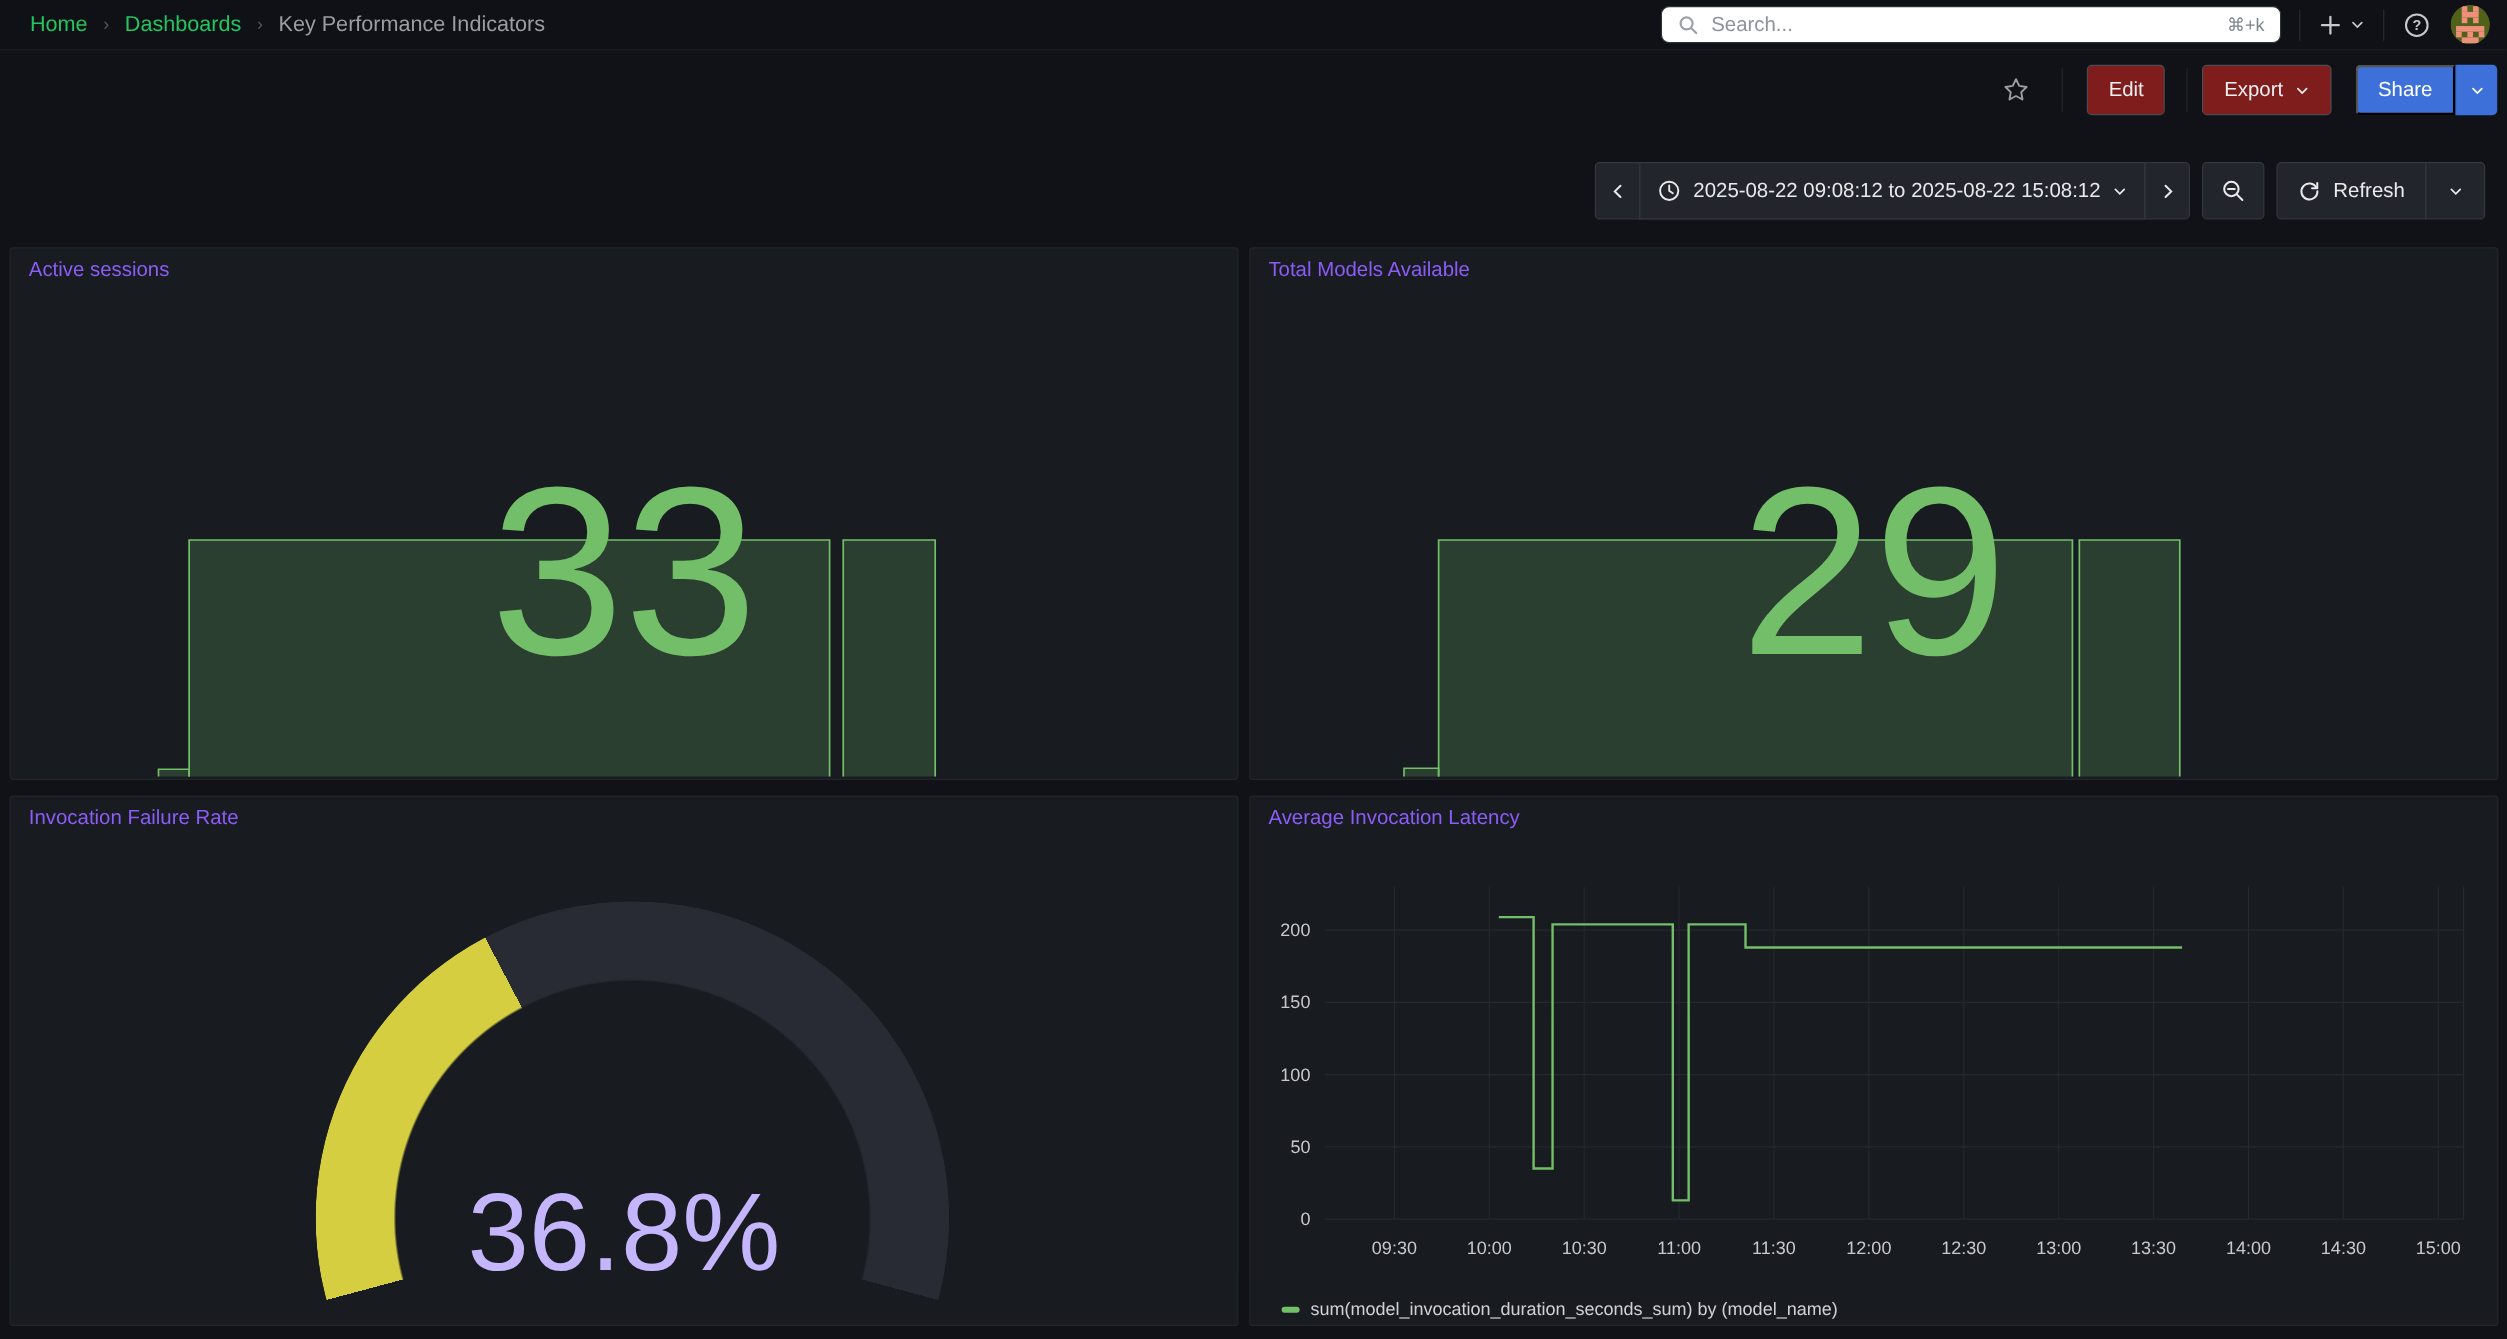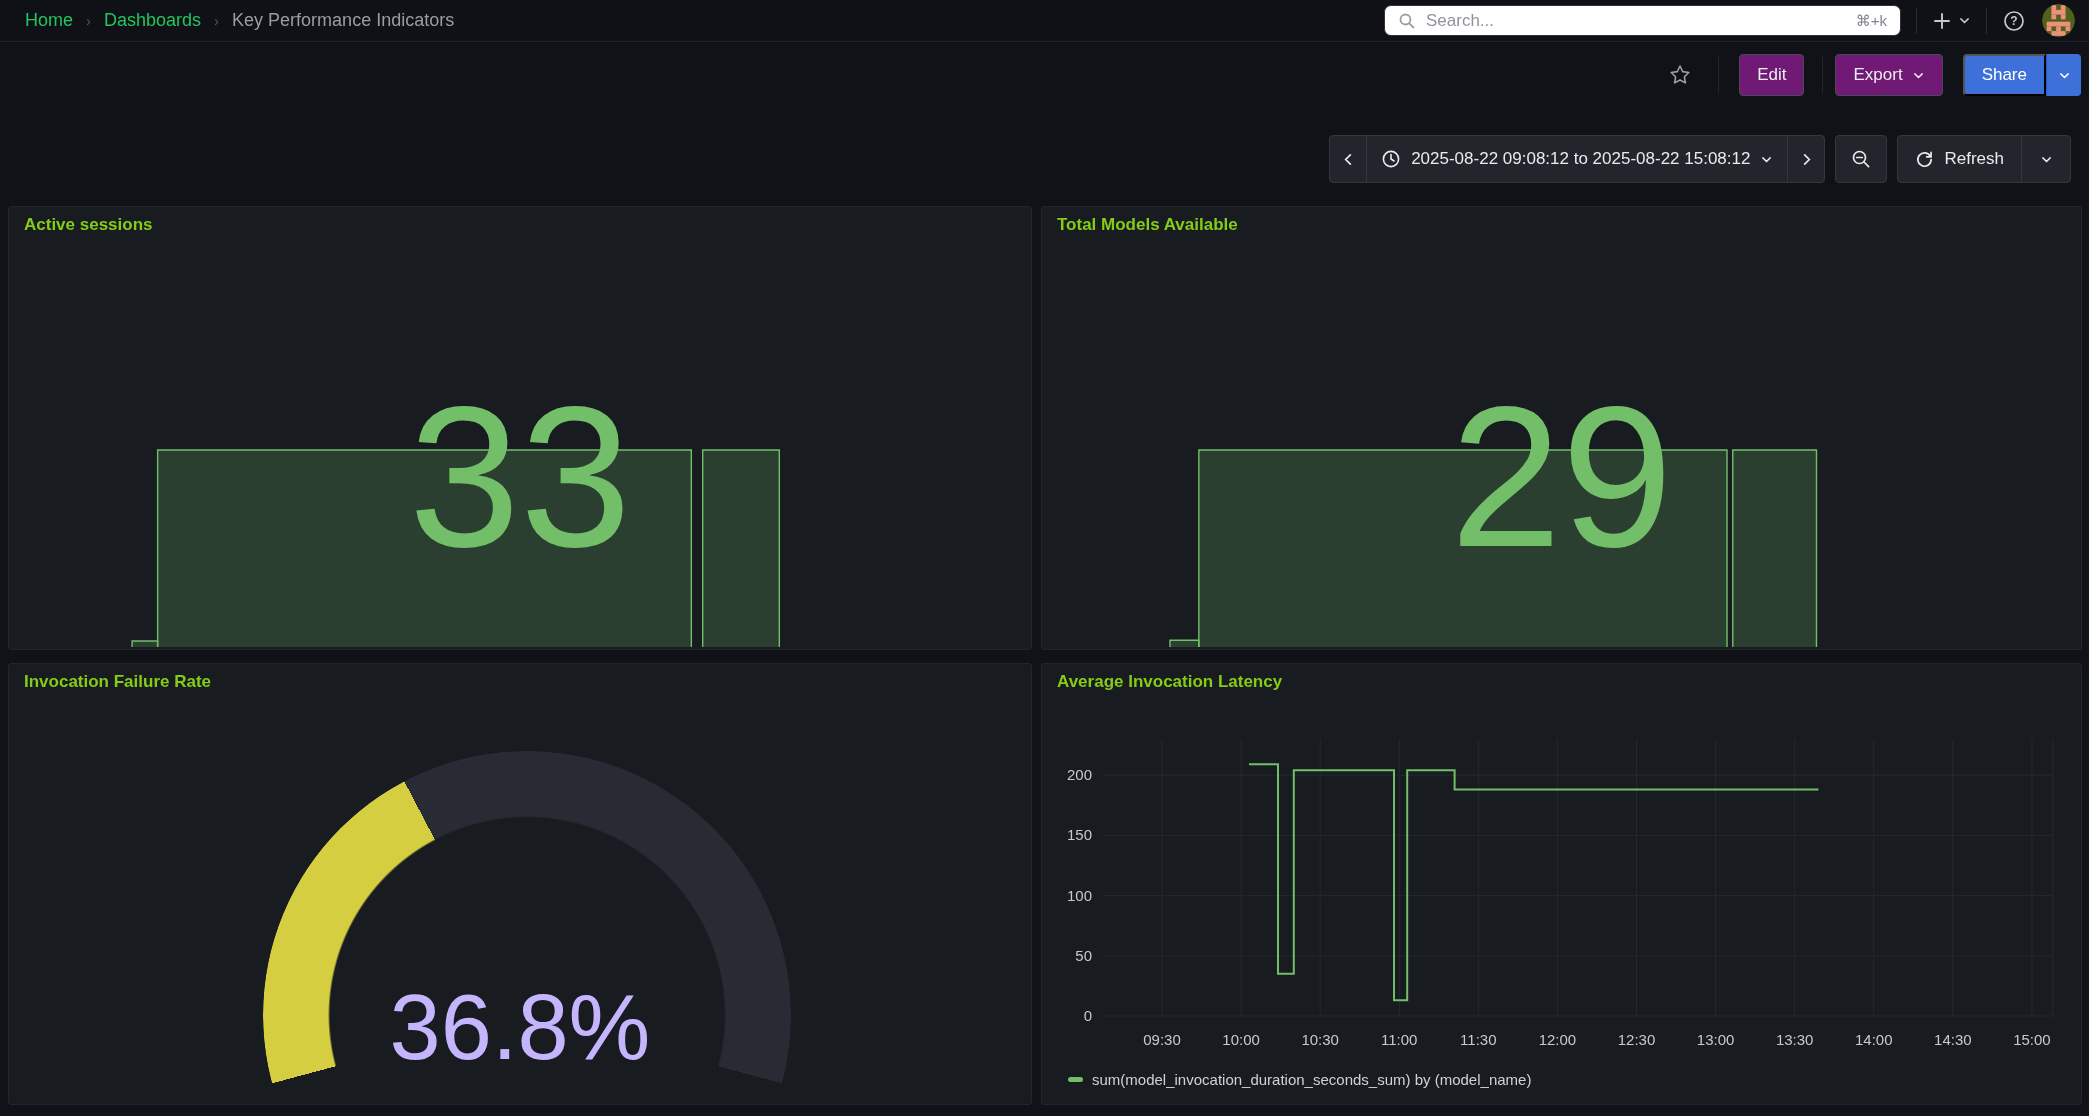--- a/index.html
+++ b/index.html
@@ -21,21 +21,21 @@
   .nav-div { width:1px; height:26px; background:#282B31; margin:0 15px; }
   .icon-btn { display:flex; align-items:center; gap:6px; color:#C6C8CE; cursor:pointer; }
   .avatar { width:33px; height:33px; border-radius:50%; overflow:hidden; margin-left:16px; }
 
   
   .actions-row { height:66px; display:flex; align-items:center; justify-content:flex-end;
                  padding-right:8px; }
   .v-div { width:1px; height:36px; background:#24272C; }
   .btn { height:42px; display:flex; align-items:center; border-radius:4px;
          font-size:17px; color:#EDEEF0; cursor:pointer; }
-  .btn-secondary { background:#701a75; border:1px solid #484B52; padding:0 17px; gap:9px; }
+  .btn-secondary { background:#7f1d1d; border:1px solid #484B52; padding:0 17px; gap:9px; }
   .share-group { display:flex; margin-left:20px; }
   .share-main { background:#3D71D9; color:#FFFFFF; font-weight:500; padding:0 17px;
                 border-radius:4px 0 0 4px; }
   .share-caret { background:#3D71D9; width:35px; justify-content:center; border-radius:0 4px 4px 0;
                  border-left:1px solid #2E5BBB; display:flex; align-items:center; }
   .mr26 { margin-right:26px; } .mr20 { margin-right:20px; } .mr18 { margin-right:18px; } .mr12 { margin-right:12px; }
 
   
   .timebar { height:75px; display:flex; align-items:flex-end; justify-content:flex-end;
              padding-right:18px; gap:10px; }
@@ -47,34 +47,34 @@
   .tg-right{ width:38px; border-radius:0 4px 4px 0; margin-left:-1px; }
   .zoomout { width:52px; border-radius:4px; }
   .refresh-main { padding:0 17px; gap:10px; border-radius:4px 0 0 4px; font-weight:500; }
   .refresh-caret { width:50px; border-radius:0 4px 4px 0; margin-left:-1px; }
 
   
   .dashboard { padding:23px 8px 8px; display:grid; grid-template-columns:1024px 1041px;
                grid-template-rows:444px 442px; gap:13px 9px; }
   .panel { position:relative; background:#181B20; border:1px solid #23252B; border-radius:3px;
            overflow:hidden; }
-  .panel-title { position:absolute; top:8px; left:15px; font-size:17px; font-weight:700;
-                 color:#84cc16; z-index:3; cursor:pointer; }
+  .panel-title { position:absolute; top:8px; left:15px; font-size:17px; font-weight:400;
+                 color:#8b5cf6; z-index:3; cursor:pointer; }
   .stat-value { position:absolute; top:150px; left:0; right:0; text-align:center;
                 font-size:200px; line-height:240px; font-weight:500; color:#73BF69; z-index:2; }
   .spark { position:absolute; left:1px; bottom:0; z-index:1; }
 
   .gauge-ring { position:absolute; left:254px; top:87px; width:528px; height:528px; border-radius:50%;
     -webkit-mask:radial-gradient(circle, transparent 0 197px, #000 199px 264px, transparent 265px);
             mask:radial-gradient(circle, transparent 0 197px, #000 199px 264px, transparent 265px); }
   .gauge-value { position:absolute; top:313px; left:0; right:0; text-align:center;
                  font-size:92px; line-height:100px; font-weight:500; color:#c4b5fd; }
 
   .latency-svg { position:absolute; inset:0; }
-  .legend { position:absolute; left:26px; bottom:16px; display:flex; align-items:center; gap:9px; }
+  .legend { position:absolute; left:26px; bottom:4px; display:flex; align-items:center; gap:9px; }
   .legend-swatch { width:15px; height:5px; border-radius:2.5px; background:#73BF69; }
   .legend-label { font-size:15px; color:#D0D1D6; }
 
   svg.ic { display:block; }
 </style>
 </head>
 <body>
 
 <header class="topnav">
   <nav class="crumbs">

